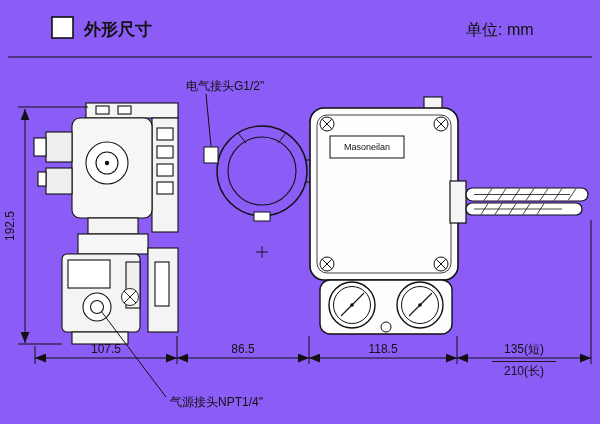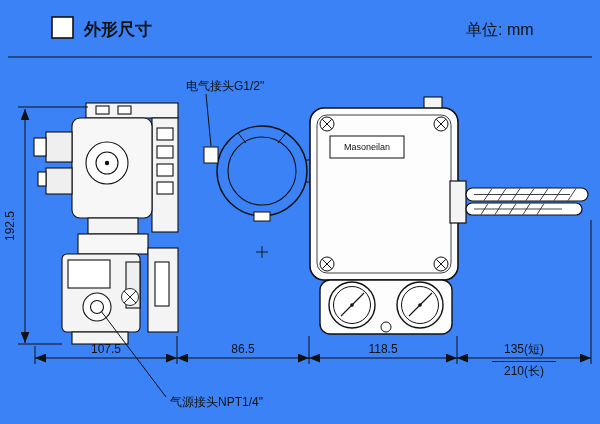--- a/index.html
+++ b/index.html
@@ -1,19 +1,19 @@
 <!DOCTYPE html>
 <html><head>
 <meta charset="utf-8">
 <style>
   html,body { margin:0; padding:0; background:#ffffff; }
   .page {
     position:relative;
     width:600px; height:424px;
-    background:#3b82f6;
+    background:#8b5cf6;
     font-family:"Liberation Sans", sans-serif;
     overflow:hidden;
   }
   svg { font-family:"Liberation Sans", sans-serif; }
   svg text { fill:#111; }
 </style>
 </head>
 <body>
 
 <div class="page">

